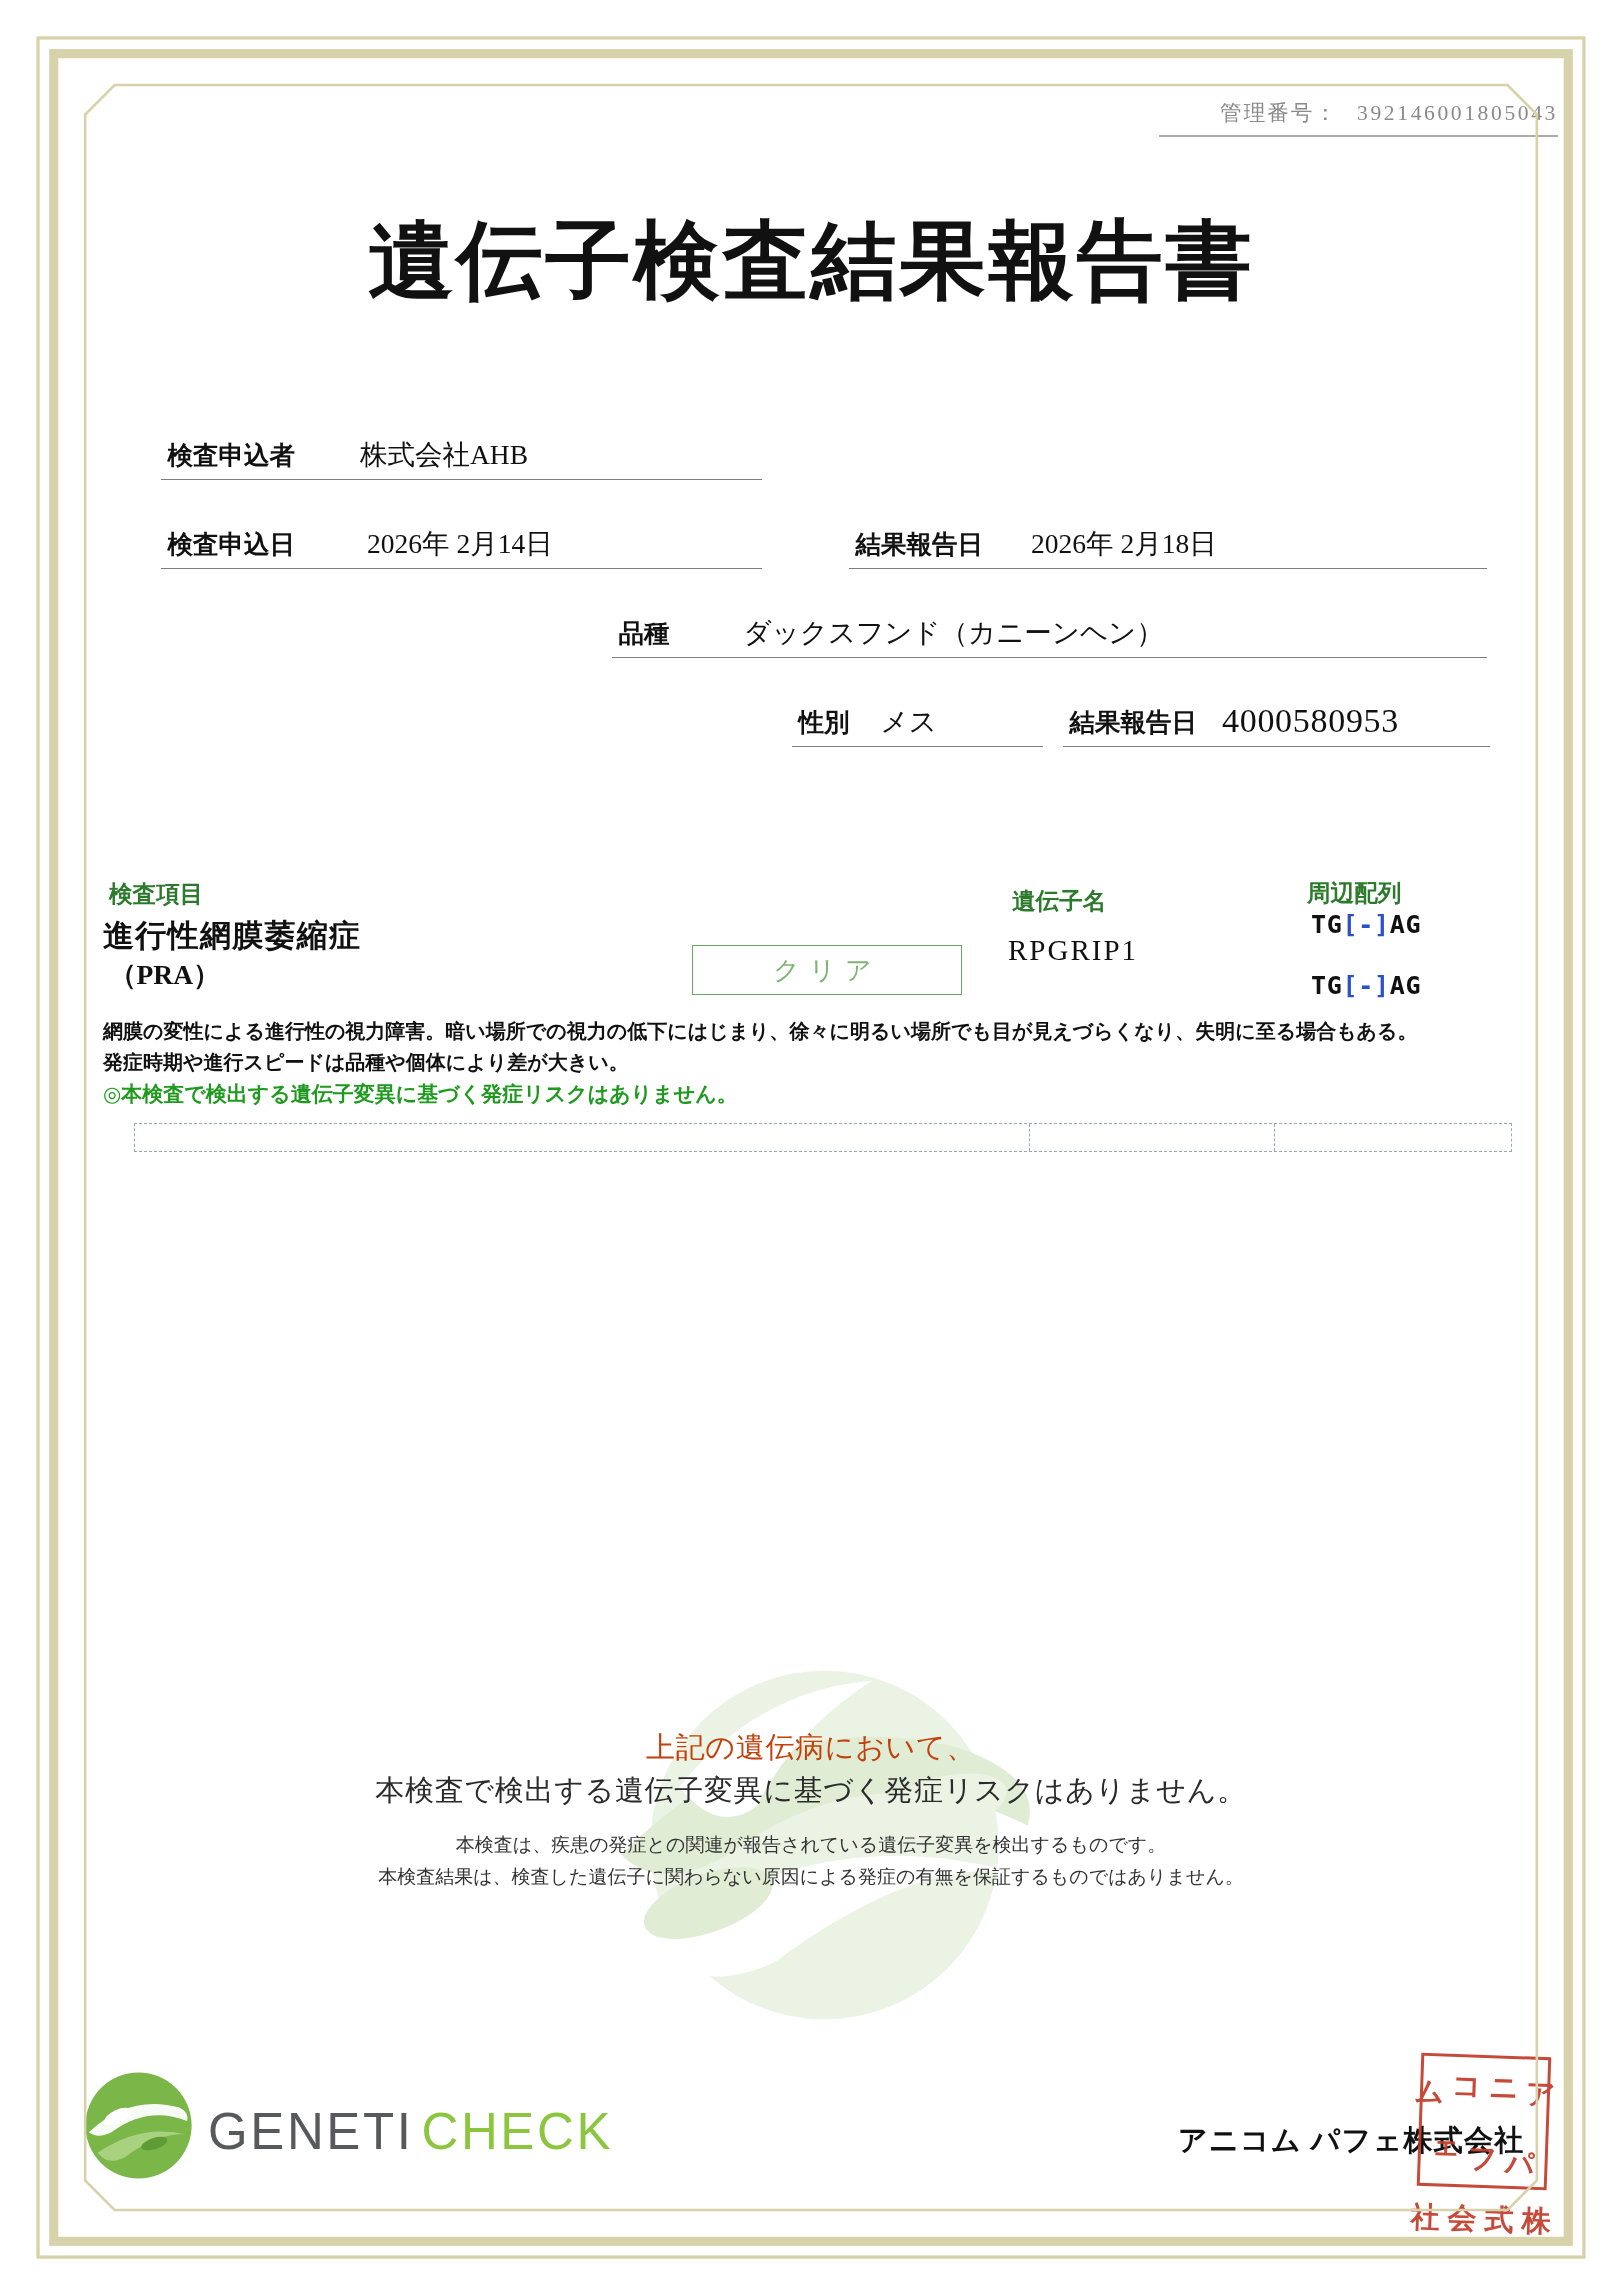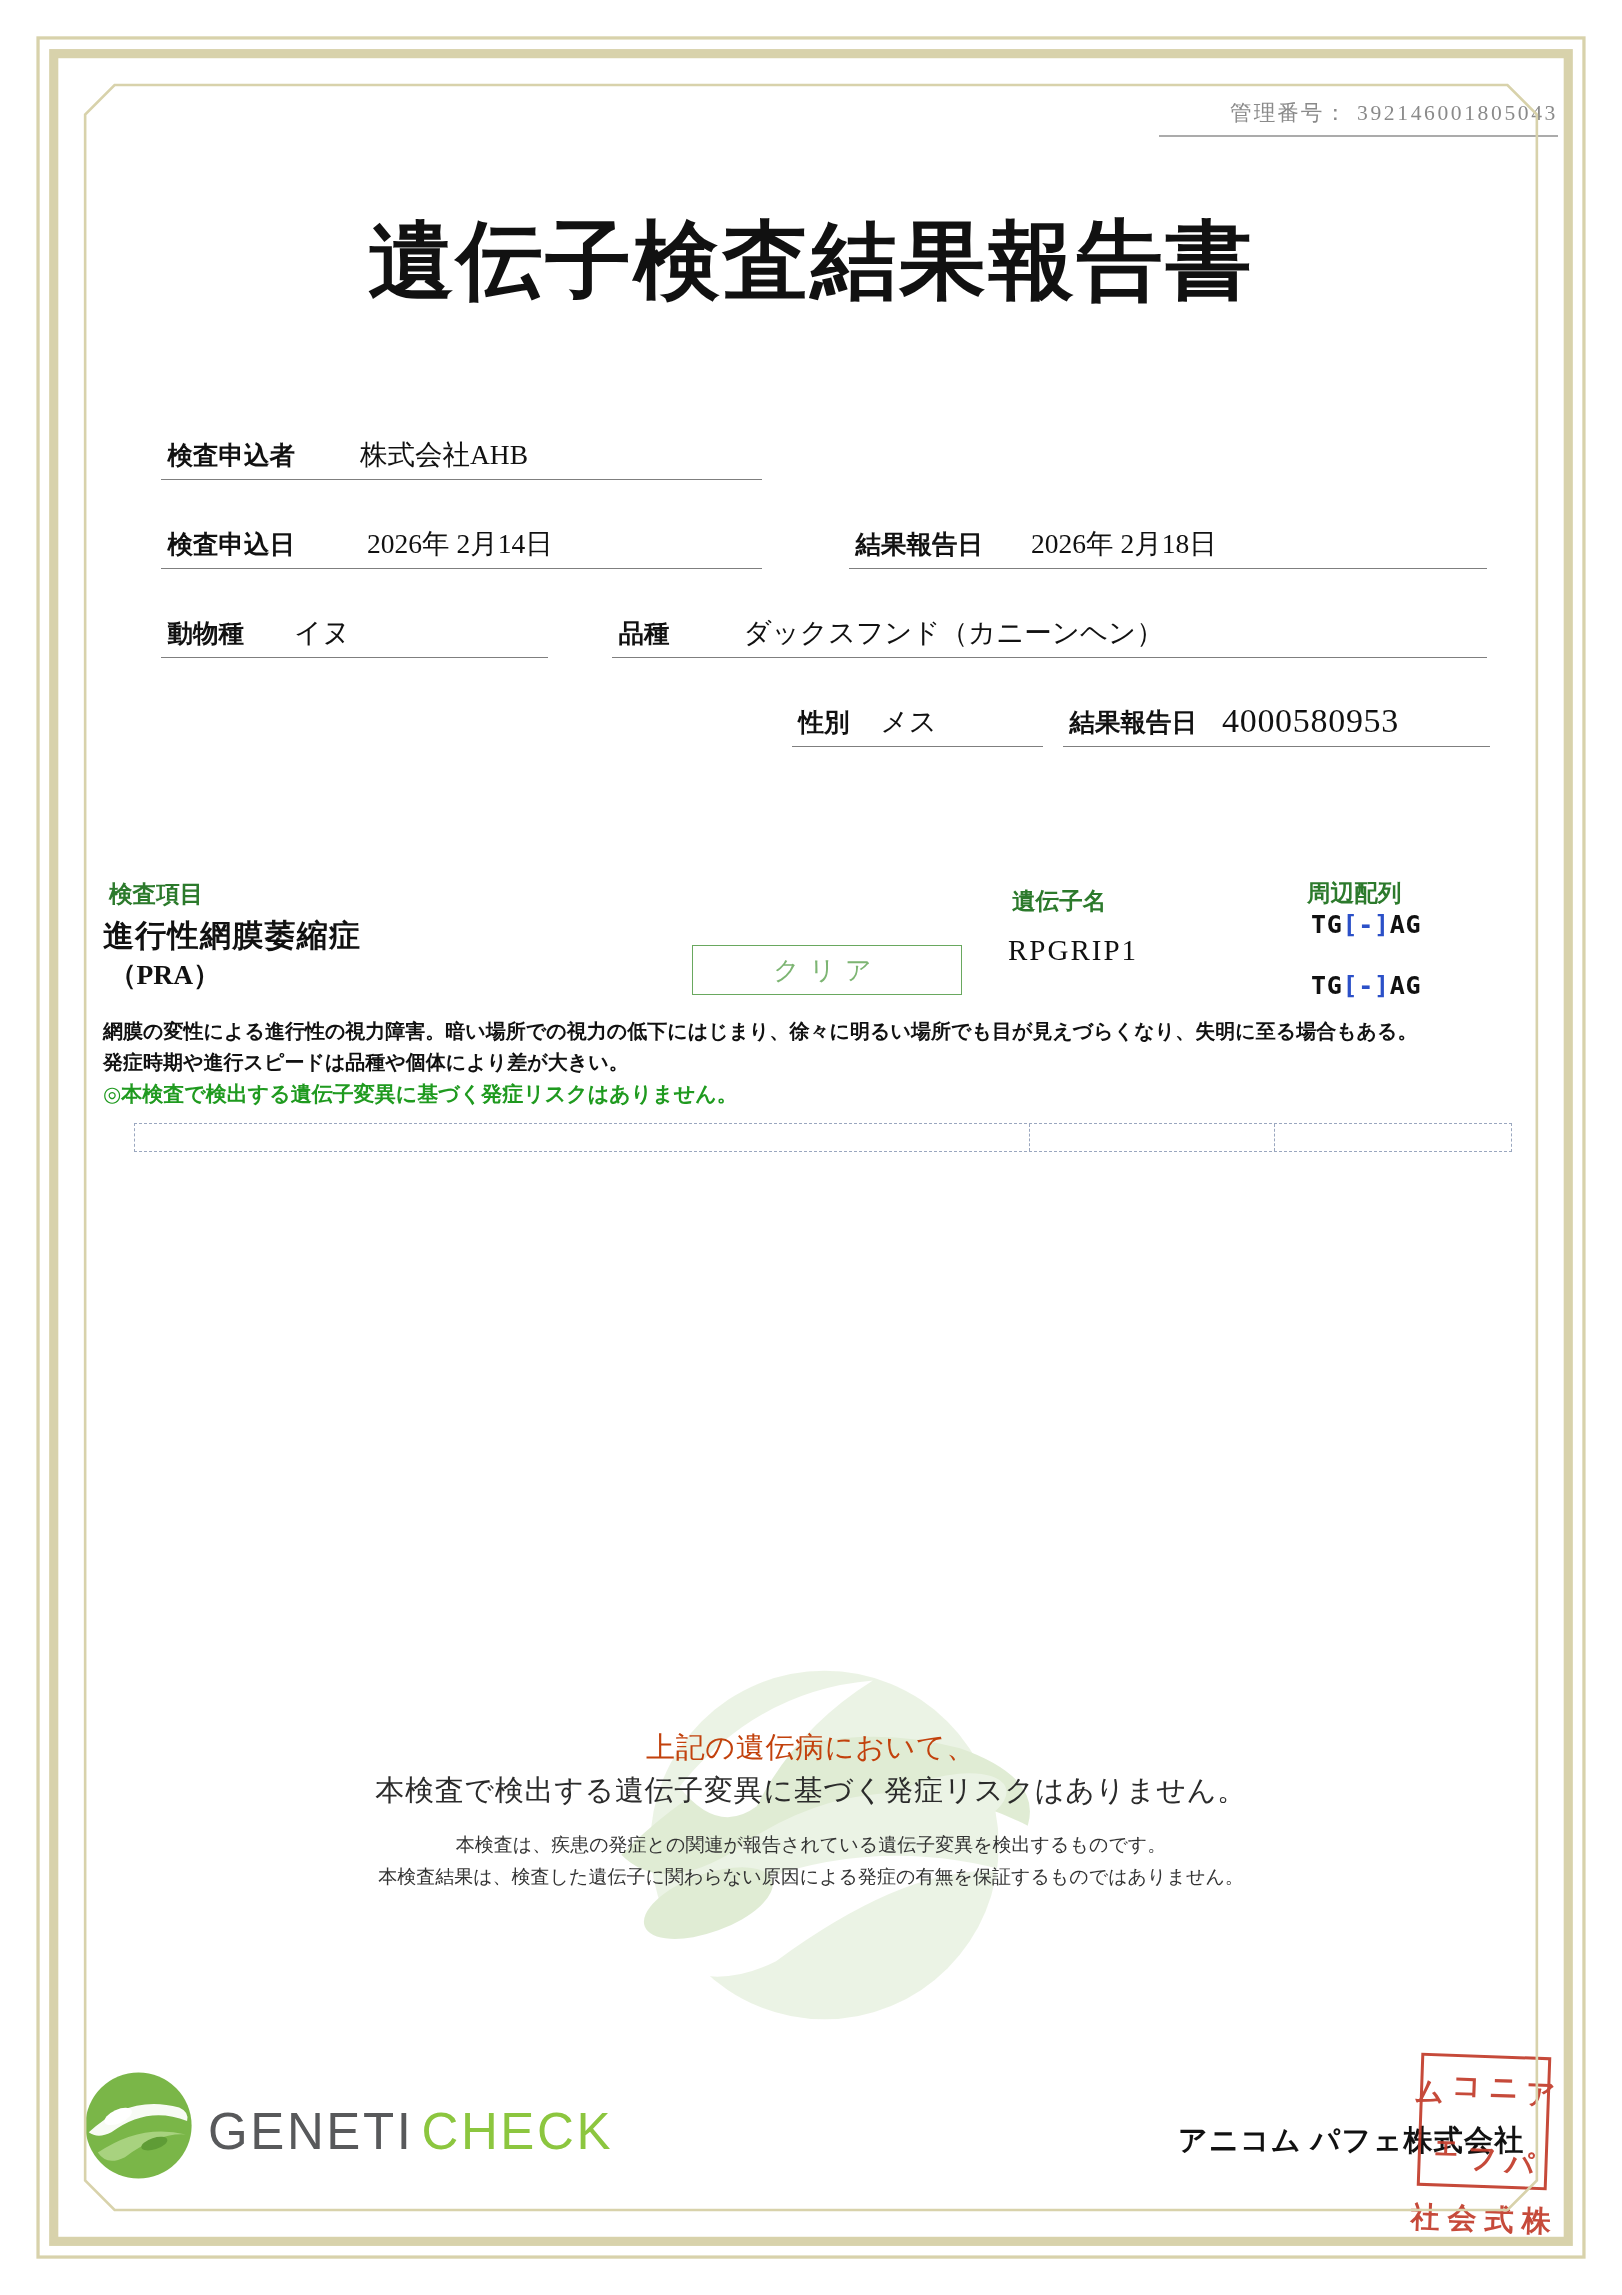--- a/index.html
+++ b/index.html
@@ -14,21 +14,21 @@
 
   .frame-svg { position:absolute; inset:0; z-index:3; pointer-events:none; }
 
   
   .control-no {
     position:absolute; top:98px; right:64px; width:399px;
     text-align:right; font-size:21.6px; color:#8a8a8a;
     letter-spacing:2px; padding-bottom:7.9px;
     border-bottom:2px solid #ababab; z-index:2;
   }
-  .control-no .num { margin-left:9px; letter-spacing:2.6px; }
+  .control-no .num { margin-left:19px; letter-spacing:2.6px; }
 
   
   .doc-title {
     position:absolute; top:203px; left:0; width:100%;
     text-align:center; font-size:86px; font-weight:700;
     letter-spacing:2.6px; z-index:2;
   }
 
   
   .seg {
@@ -179,24 +179,20 @@
 
   <div class="seg seg-apply">
     <span class="lbl">検査申込日</span>
     <span class="val">2026年 2月14日</span>
   </div>
   <div class="seg seg-report">
     <span class="lbl">結果報告日</span>
     <span class="val">2026年 2月18日</span>
   </div>
 
-  <div class="seg seg-species">
-    <span class="lbl">動物種</span>
-    <span class="val">イヌ</span>
-  </div>
   <div class="seg seg-breed">
     <span class="lbl">品種</span>
     <span class="val">ダックスフンド（カニーンヘン）</span>
   </div>
 
   <div class="seg seg-sex">
     <span class="lbl">性別</span>
     <span class="val">メス</span>
   </div>
   <div class="seg seg-animalid">

